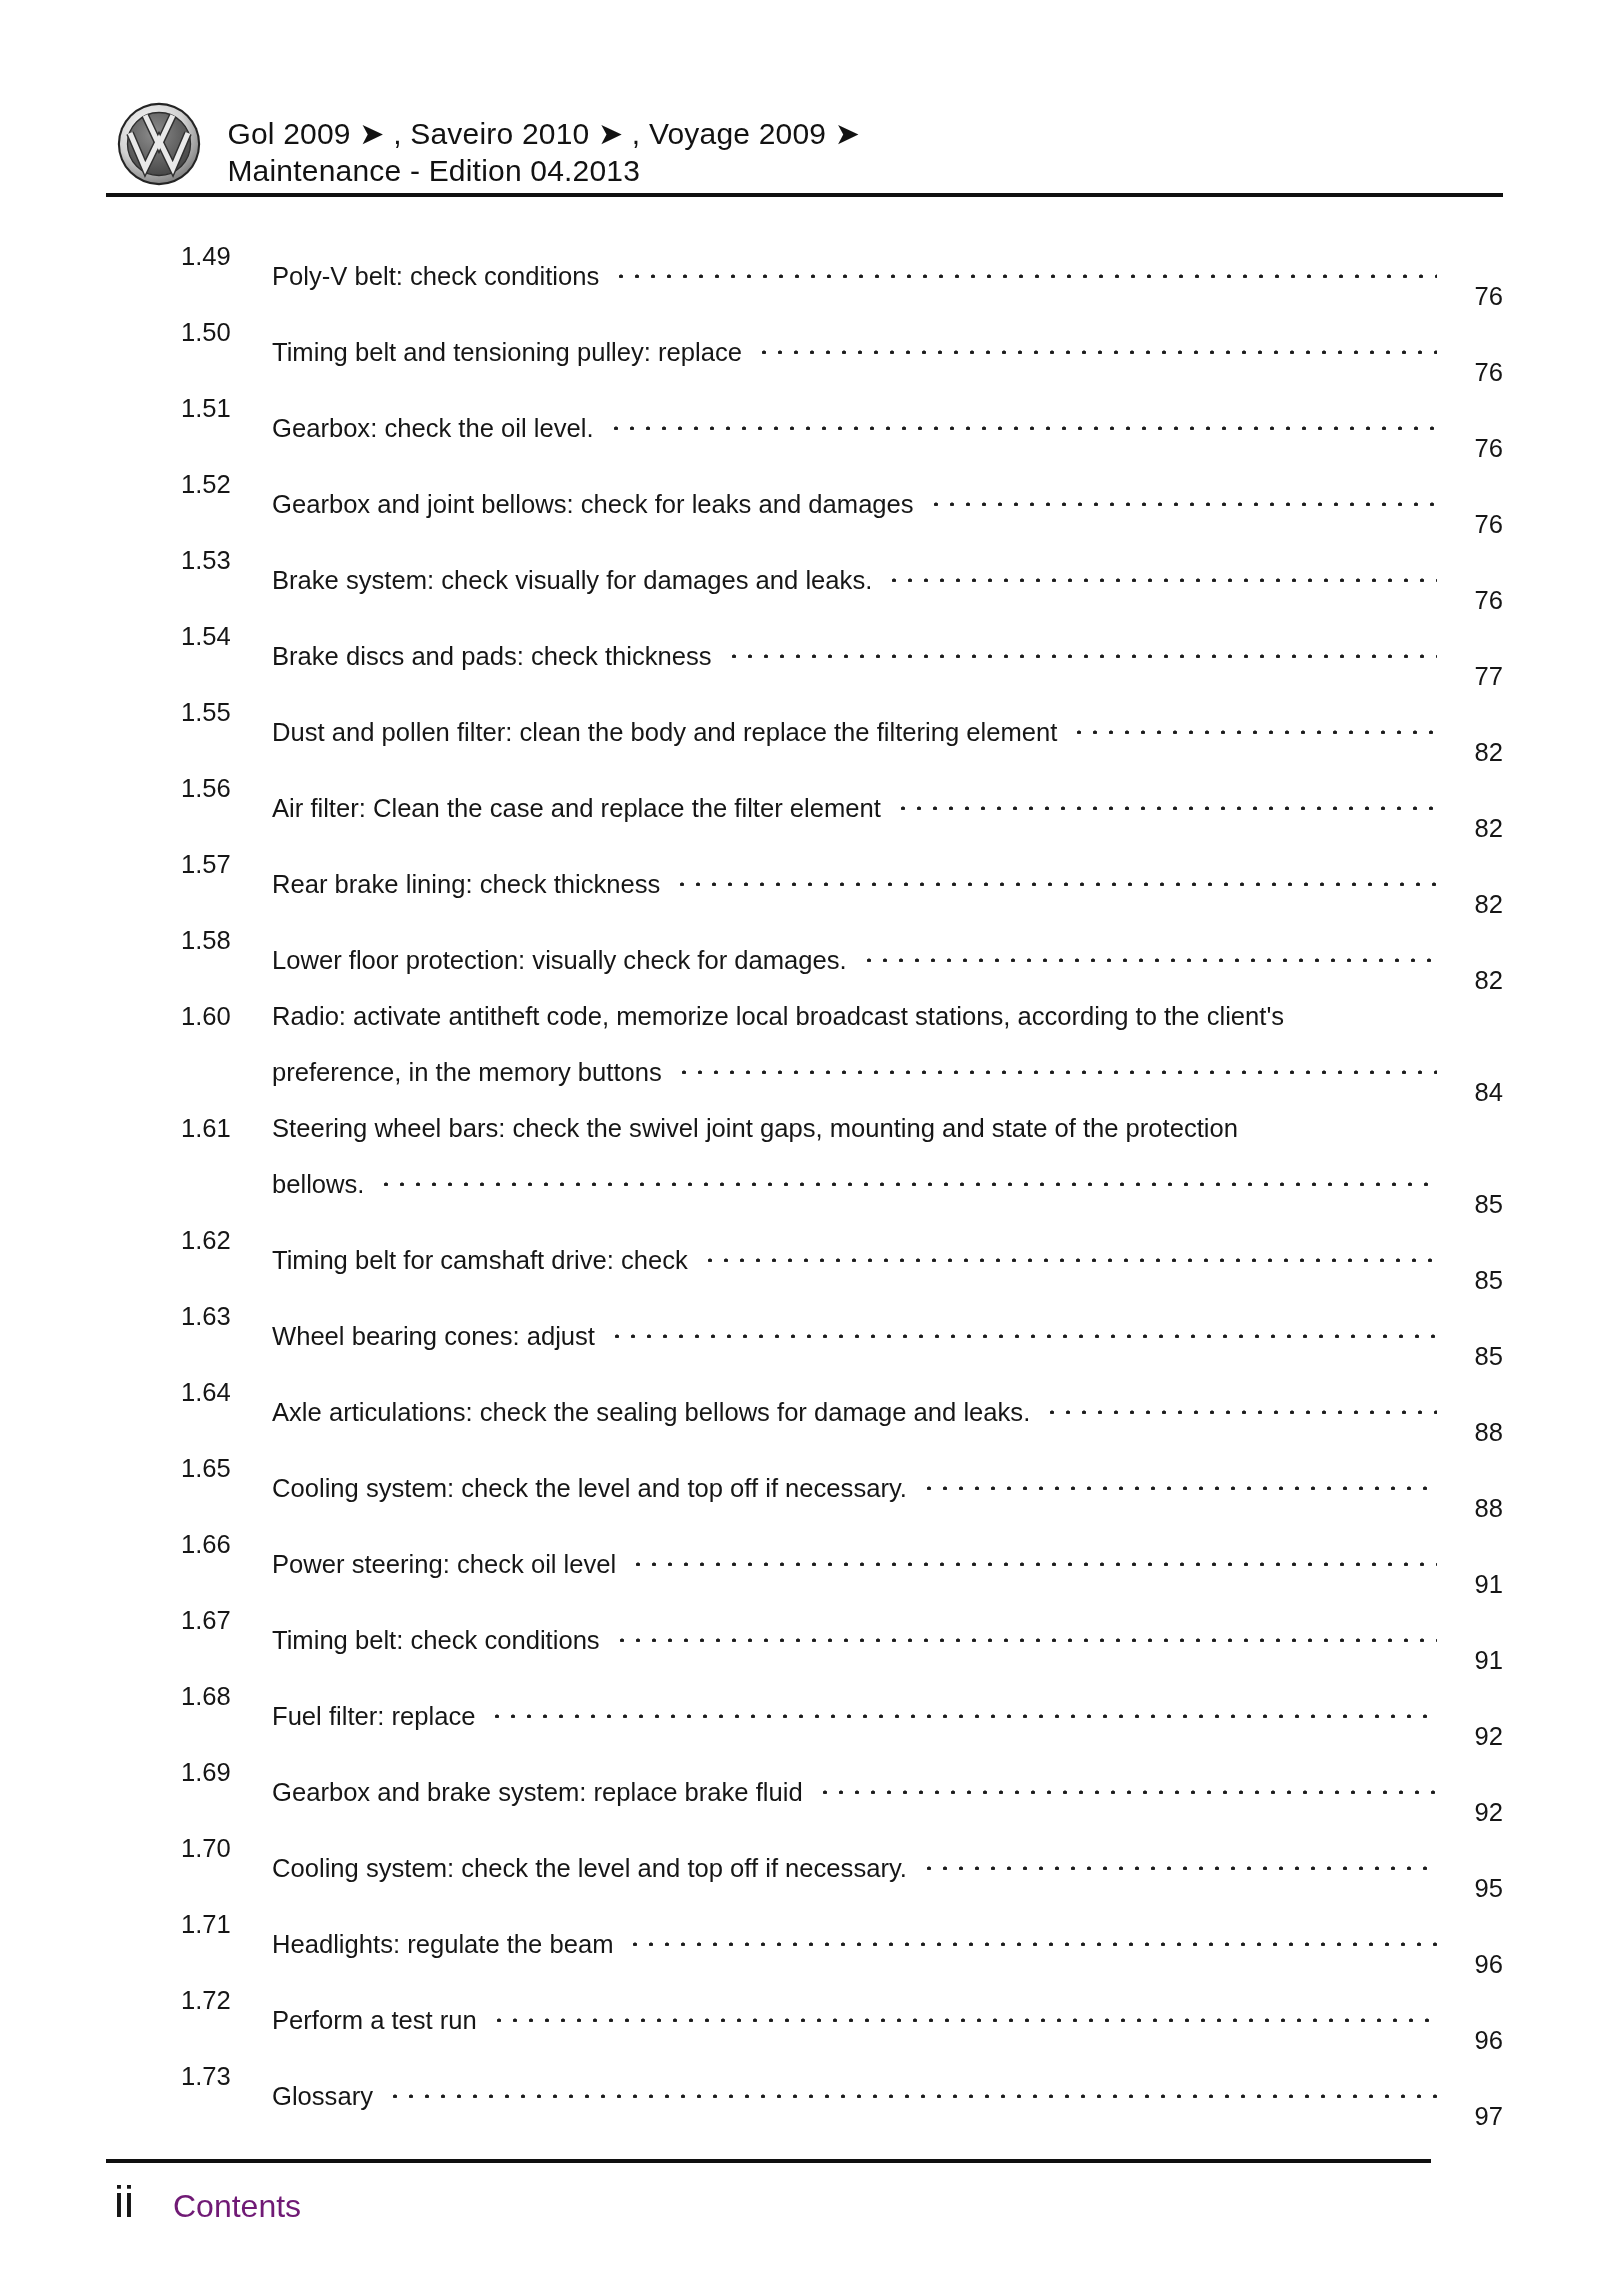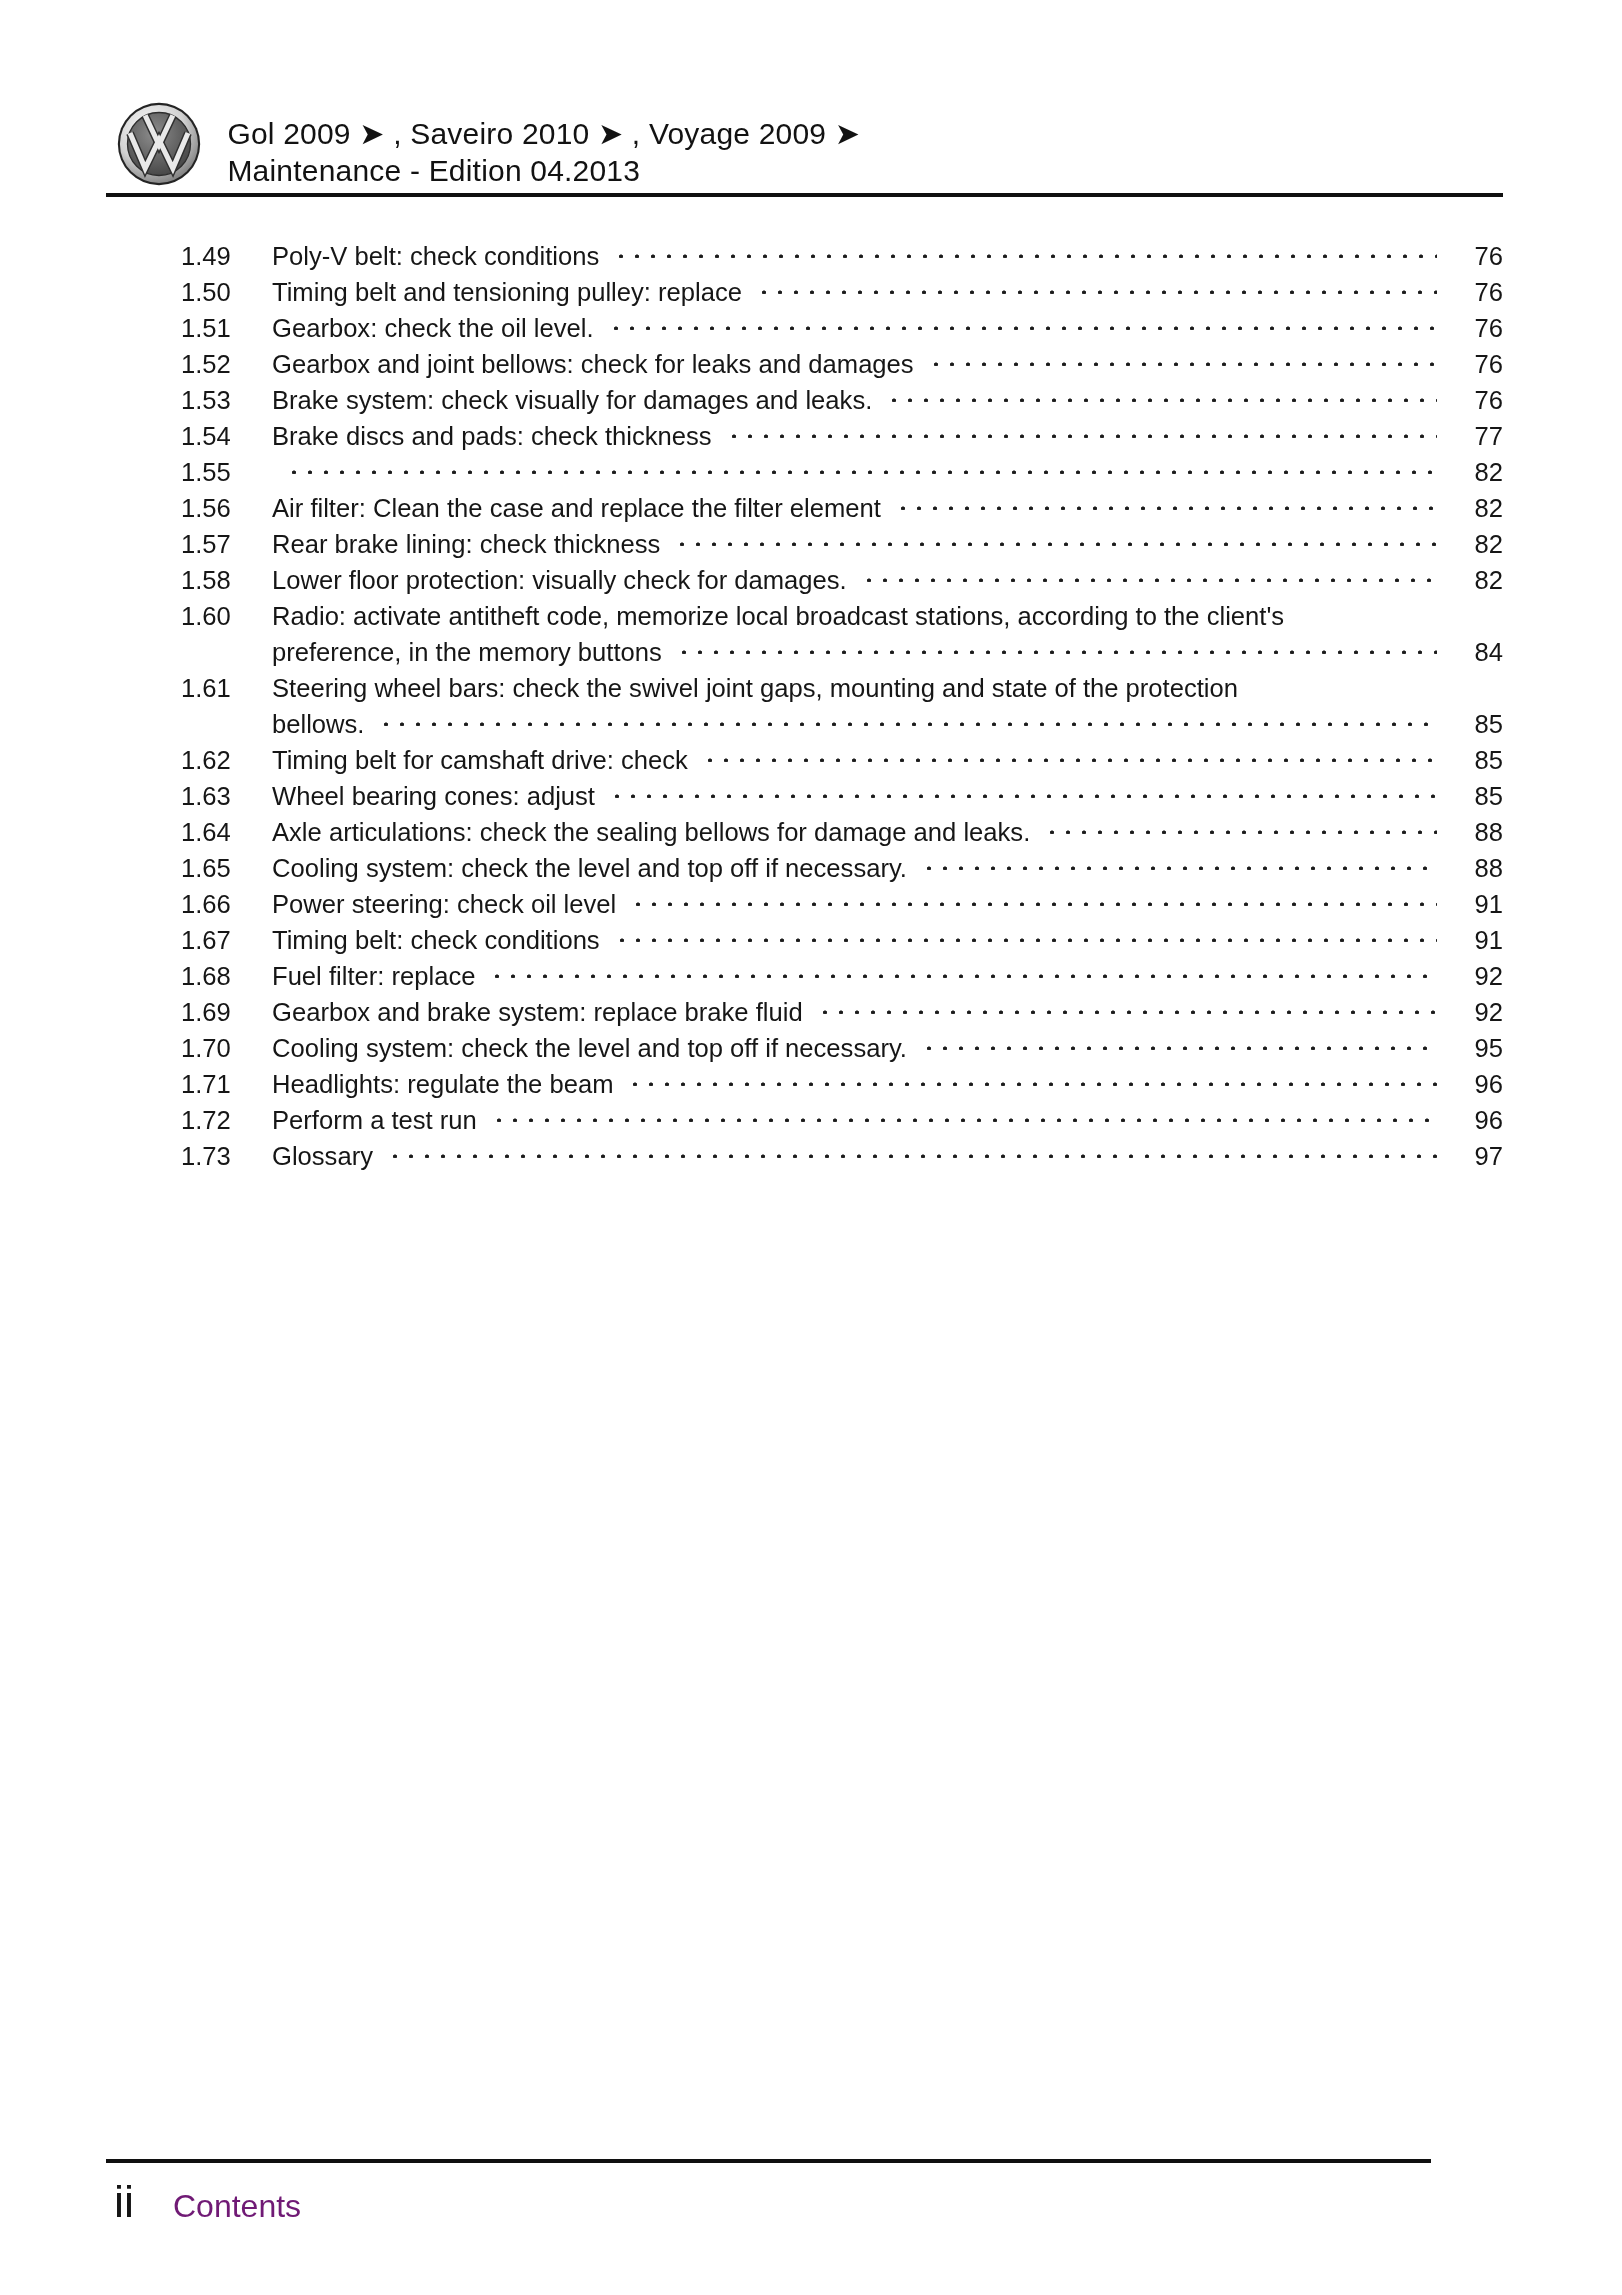--- a/index.html
+++ b/index.html
@@ -69,20 +69,21 @@
     background-image: radial-gradient(circle, #1c1c1c 1.7px, rgba(0,0,0,0) 2.3px);
     background-size: 16px 4.9px;
     background-position: left center;
     background-repeat: repeat-x;
     min-width: 32px;
   }
   .toc-page {
     min-width: 47px;
     text-align: right;
     flex-shrink: 0;
+    margin-top: 40px;
   }
   
   .footer {
     position: absolute;
     left: 106px;
     right: 192px;
     top: 2159px;
   }
   .footer-rule {
     height: 0;
@@ -204,20 +205,21 @@
               <span class="toc-text">Brake discs and pads: check thickness</span>
               <span class="leader"></span>
               <span class="toc-page">77</span>
             </div>
           </div>
         </div>
         <div class="toc-row">
           <span class="toc-num">1.55</span>
           <div class="toc-body">
             <div class="toc-line toc-line-last">
+              <span class="toc-text">Dust and pollen filter: clean the body and replace the filtering element</span>
               <span class="leader"></span>
               <span class="toc-page">82</span>
             </div>
           </div>
         </div>
         <div class="toc-row">
           <span class="toc-num">1.56</span>
           <div class="toc-body">
             <div class="toc-line toc-line-last">
               <span class="toc-text">Air filter: Clean the case and replace the filter element</span>

